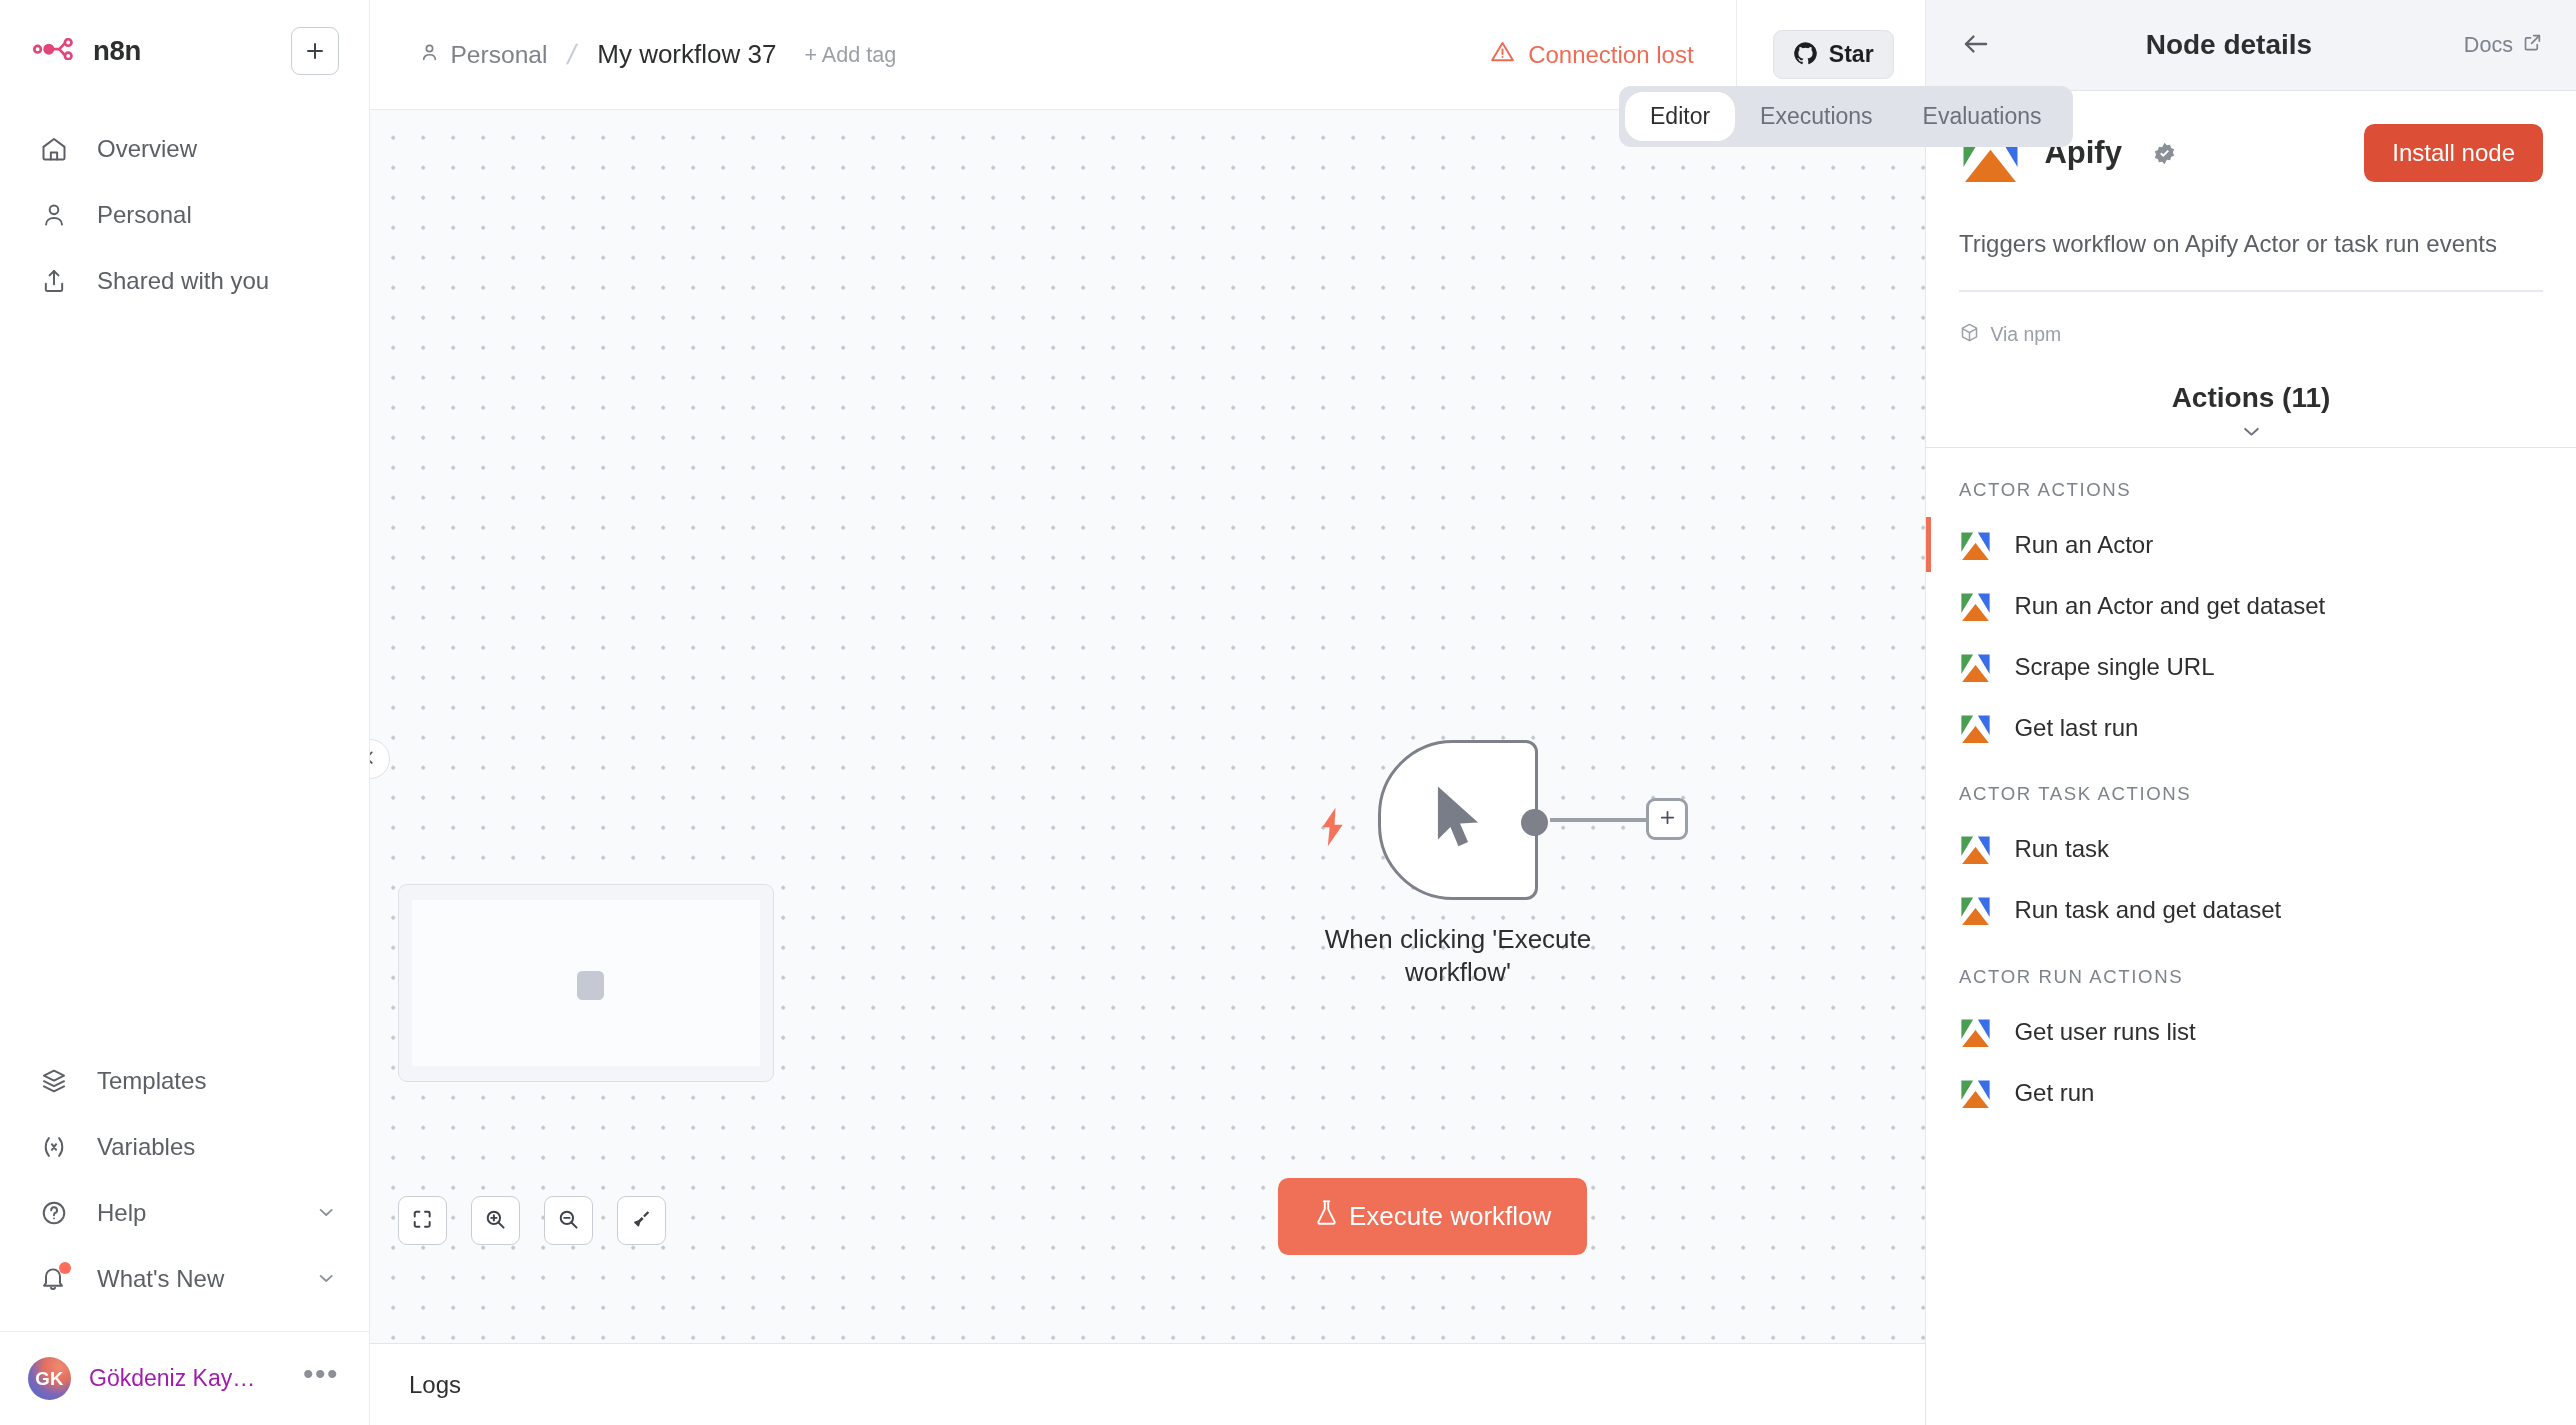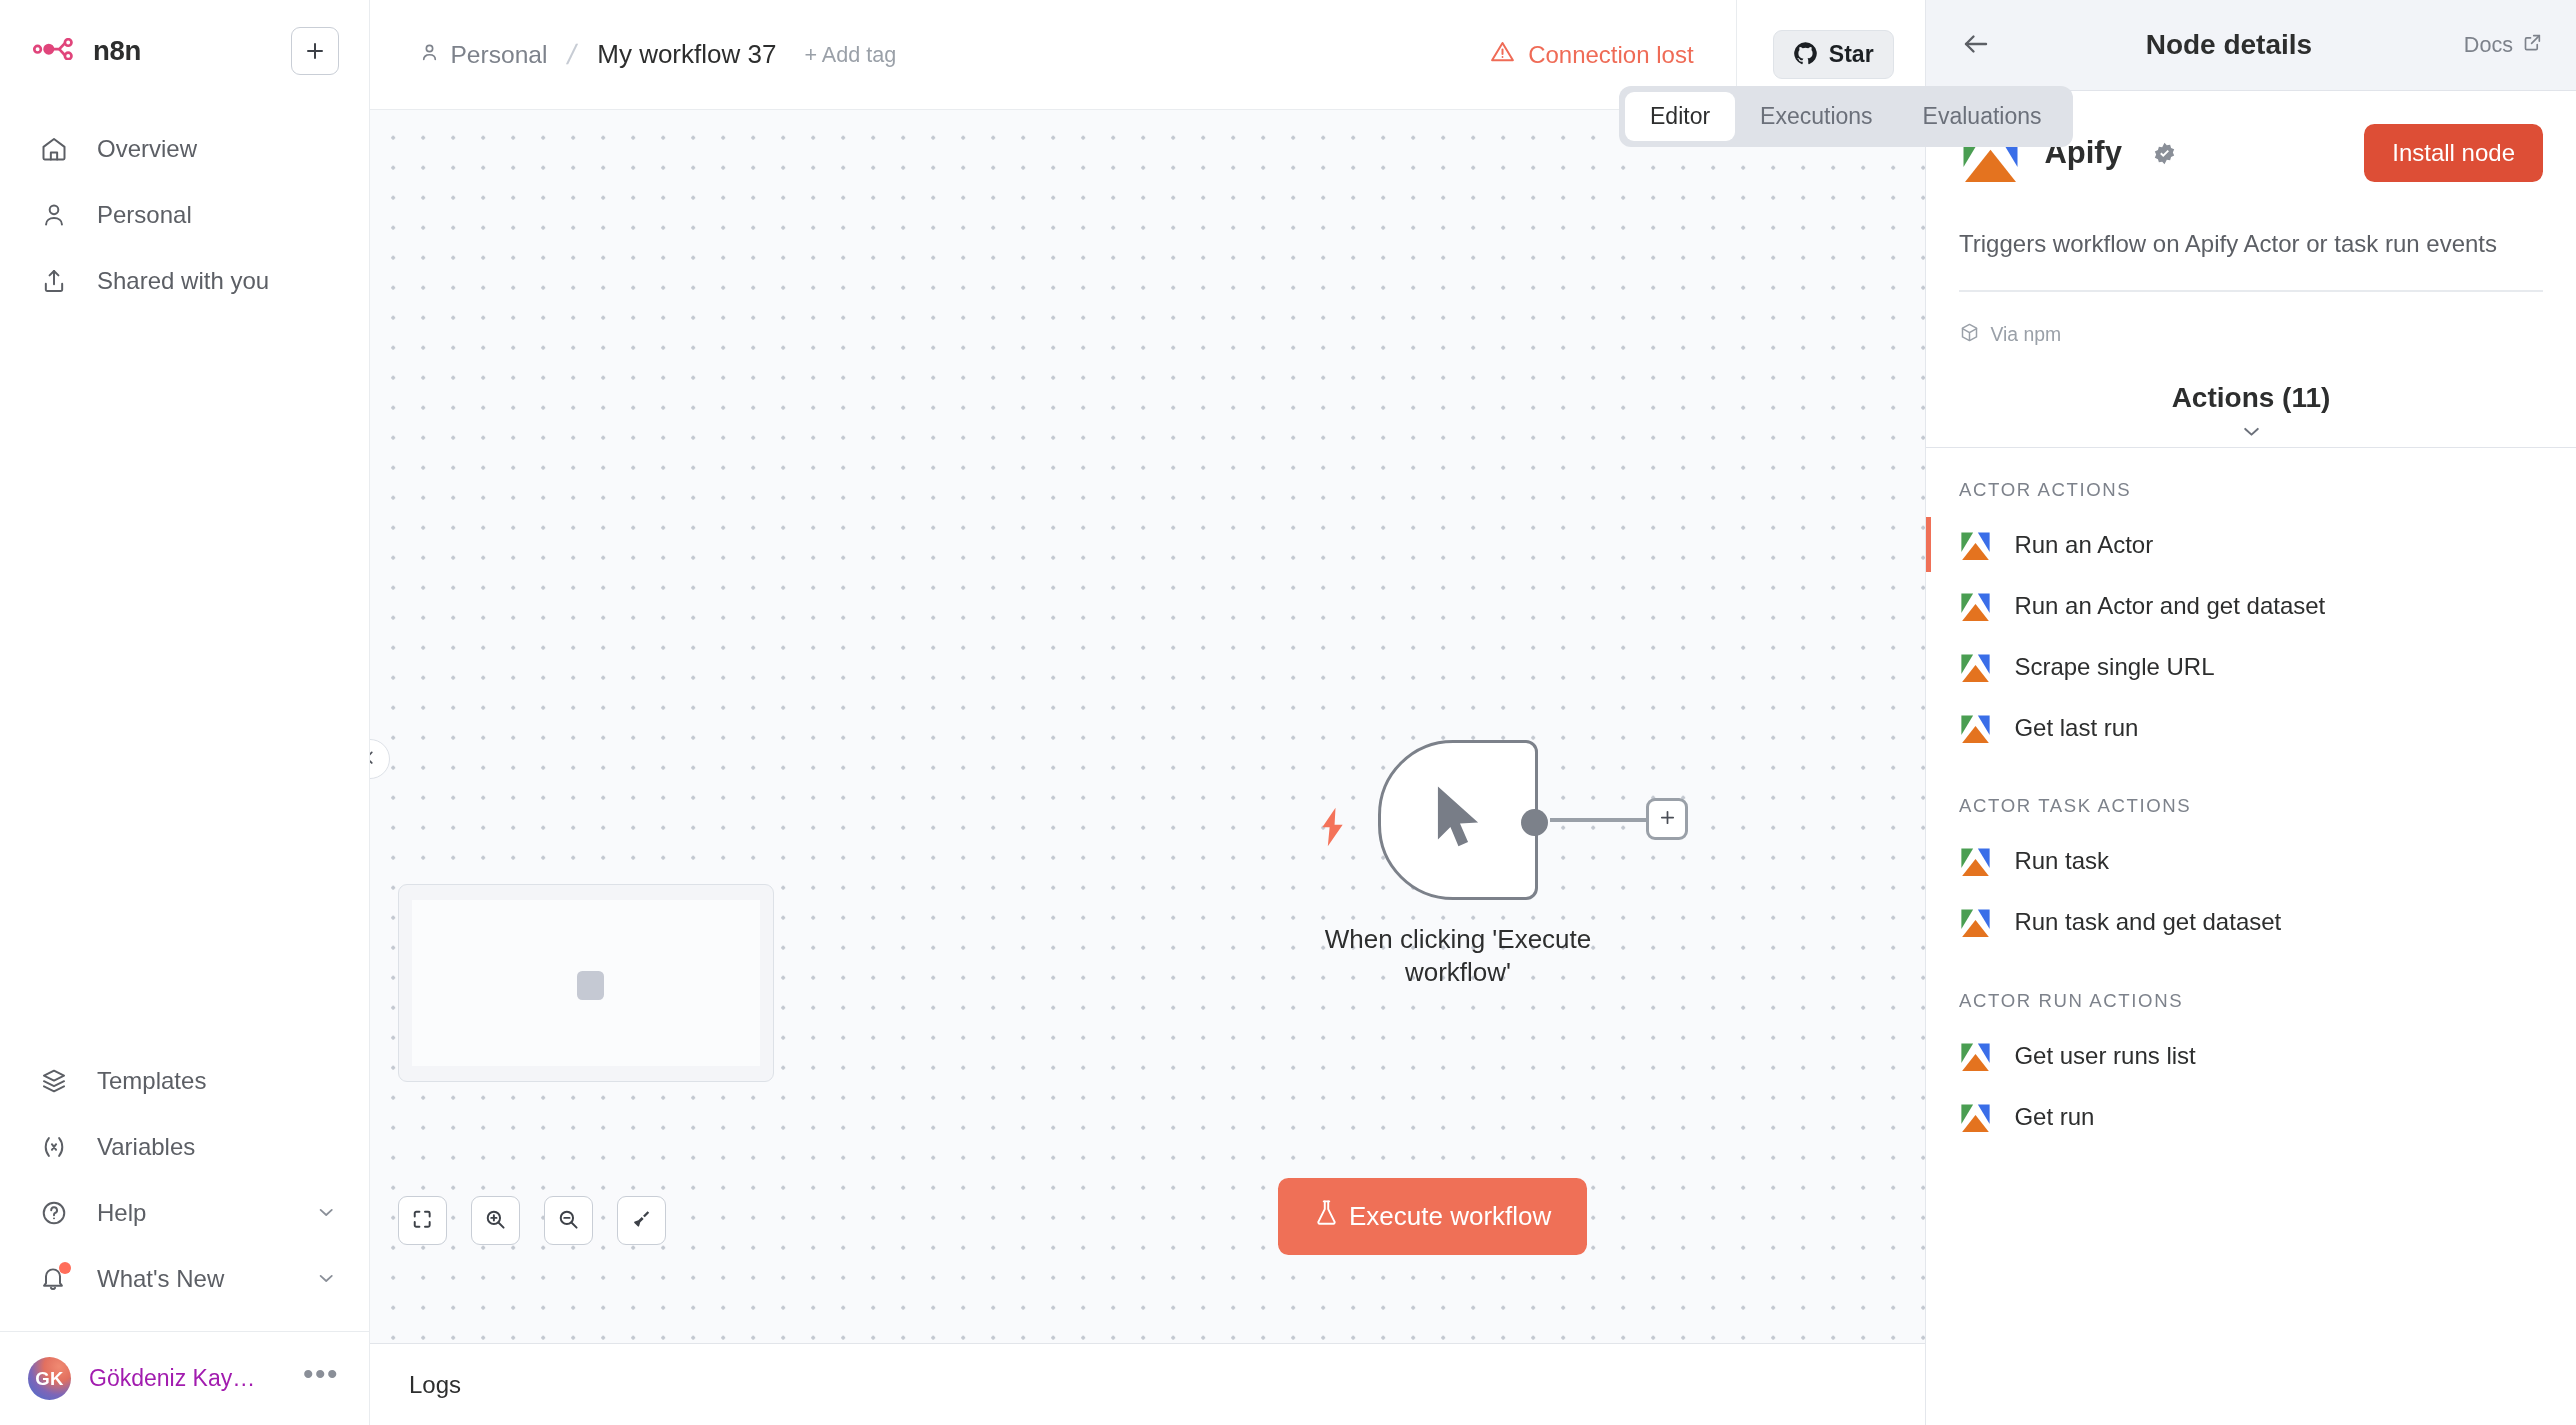--- a/index.html
+++ b/index.html
@@ -101,21 +101,21 @@
   
   .tabs {
     position: absolute; left: 1249px; top: 86px;
     background: #dfe2e8; border-radius: 12px; padding: 6px;
     display: flex; gap: 0; z-index: 6;
   }
   .tab {
     padding: 11.2px 25px; border-radius: 9px; font-size: 23px;
     color: #6b707a; cursor: pointer; white-space: nowrap;
   }
-  .tab.active { background: #ffffff; color: #2d2e2e; }
+  .tab.active { background: #ffffff; color: #2d2e2e; border-radius: 18px; }
 
   
   .canvas-wrap { flex: 1 1 auto; position: relative; display: flex; min-height: 0; }
   .canvas {
     position: relative; flex: 1 1 auto; min-width: 0;
     background-color: #f9fafc;
     background-image: radial-gradient(circle, #c3c8d0 1.6px, transparent 1.8px);
     background-size: 30px 30px;
     background-position: 8.2px 12.7px;
     overflow: hidden;
@@ -223,21 +223,21 @@
   .via-npm { display: flex; align-items: center; gap: 10.4px; color: #9aa0a8; font-size: 19.4px; margin-top: 30px; padding-bottom: 34px; }
 
   .actions-head {
     display: flex; align-items: center; padding: 0 33px;
     height: 66px; border-bottom: 1.5px solid #e1e4ea; flex-direction: column;
   }
   .actions-head .t { font-size: 28px; font-weight: 700; color: #2d2e2e; flex: 1; }
   .actions-list { padding-top: 31px; overflow: hidden; }
   .grp-title {
     font-size: 18.6px; letter-spacing: 1.6px; color: #7d828b; font-weight: 400;
-    padding: 0 33px; margin-bottom: 13.4px; margin-top: 37px;
+    padding: 0 33px; margin-bottom: 13.4px; margin-top: 25px;
   }
   .grp-title.first { margin-top: 0; }
   .act-item {
     display: flex; align-items: center; gap: 22.4px;
     height: 61px; padding: 0 33px; cursor: pointer; position: relative;
   }
   .act-item.marked::before {
     content: ""; position: absolute; left: 0; top: 3px; bottom: 3px; width: 5.2px; background: #ef7057;
   }
   .act-icon { width: 33px; height: 30px; flex: 0 0 33px; position: relative; }

